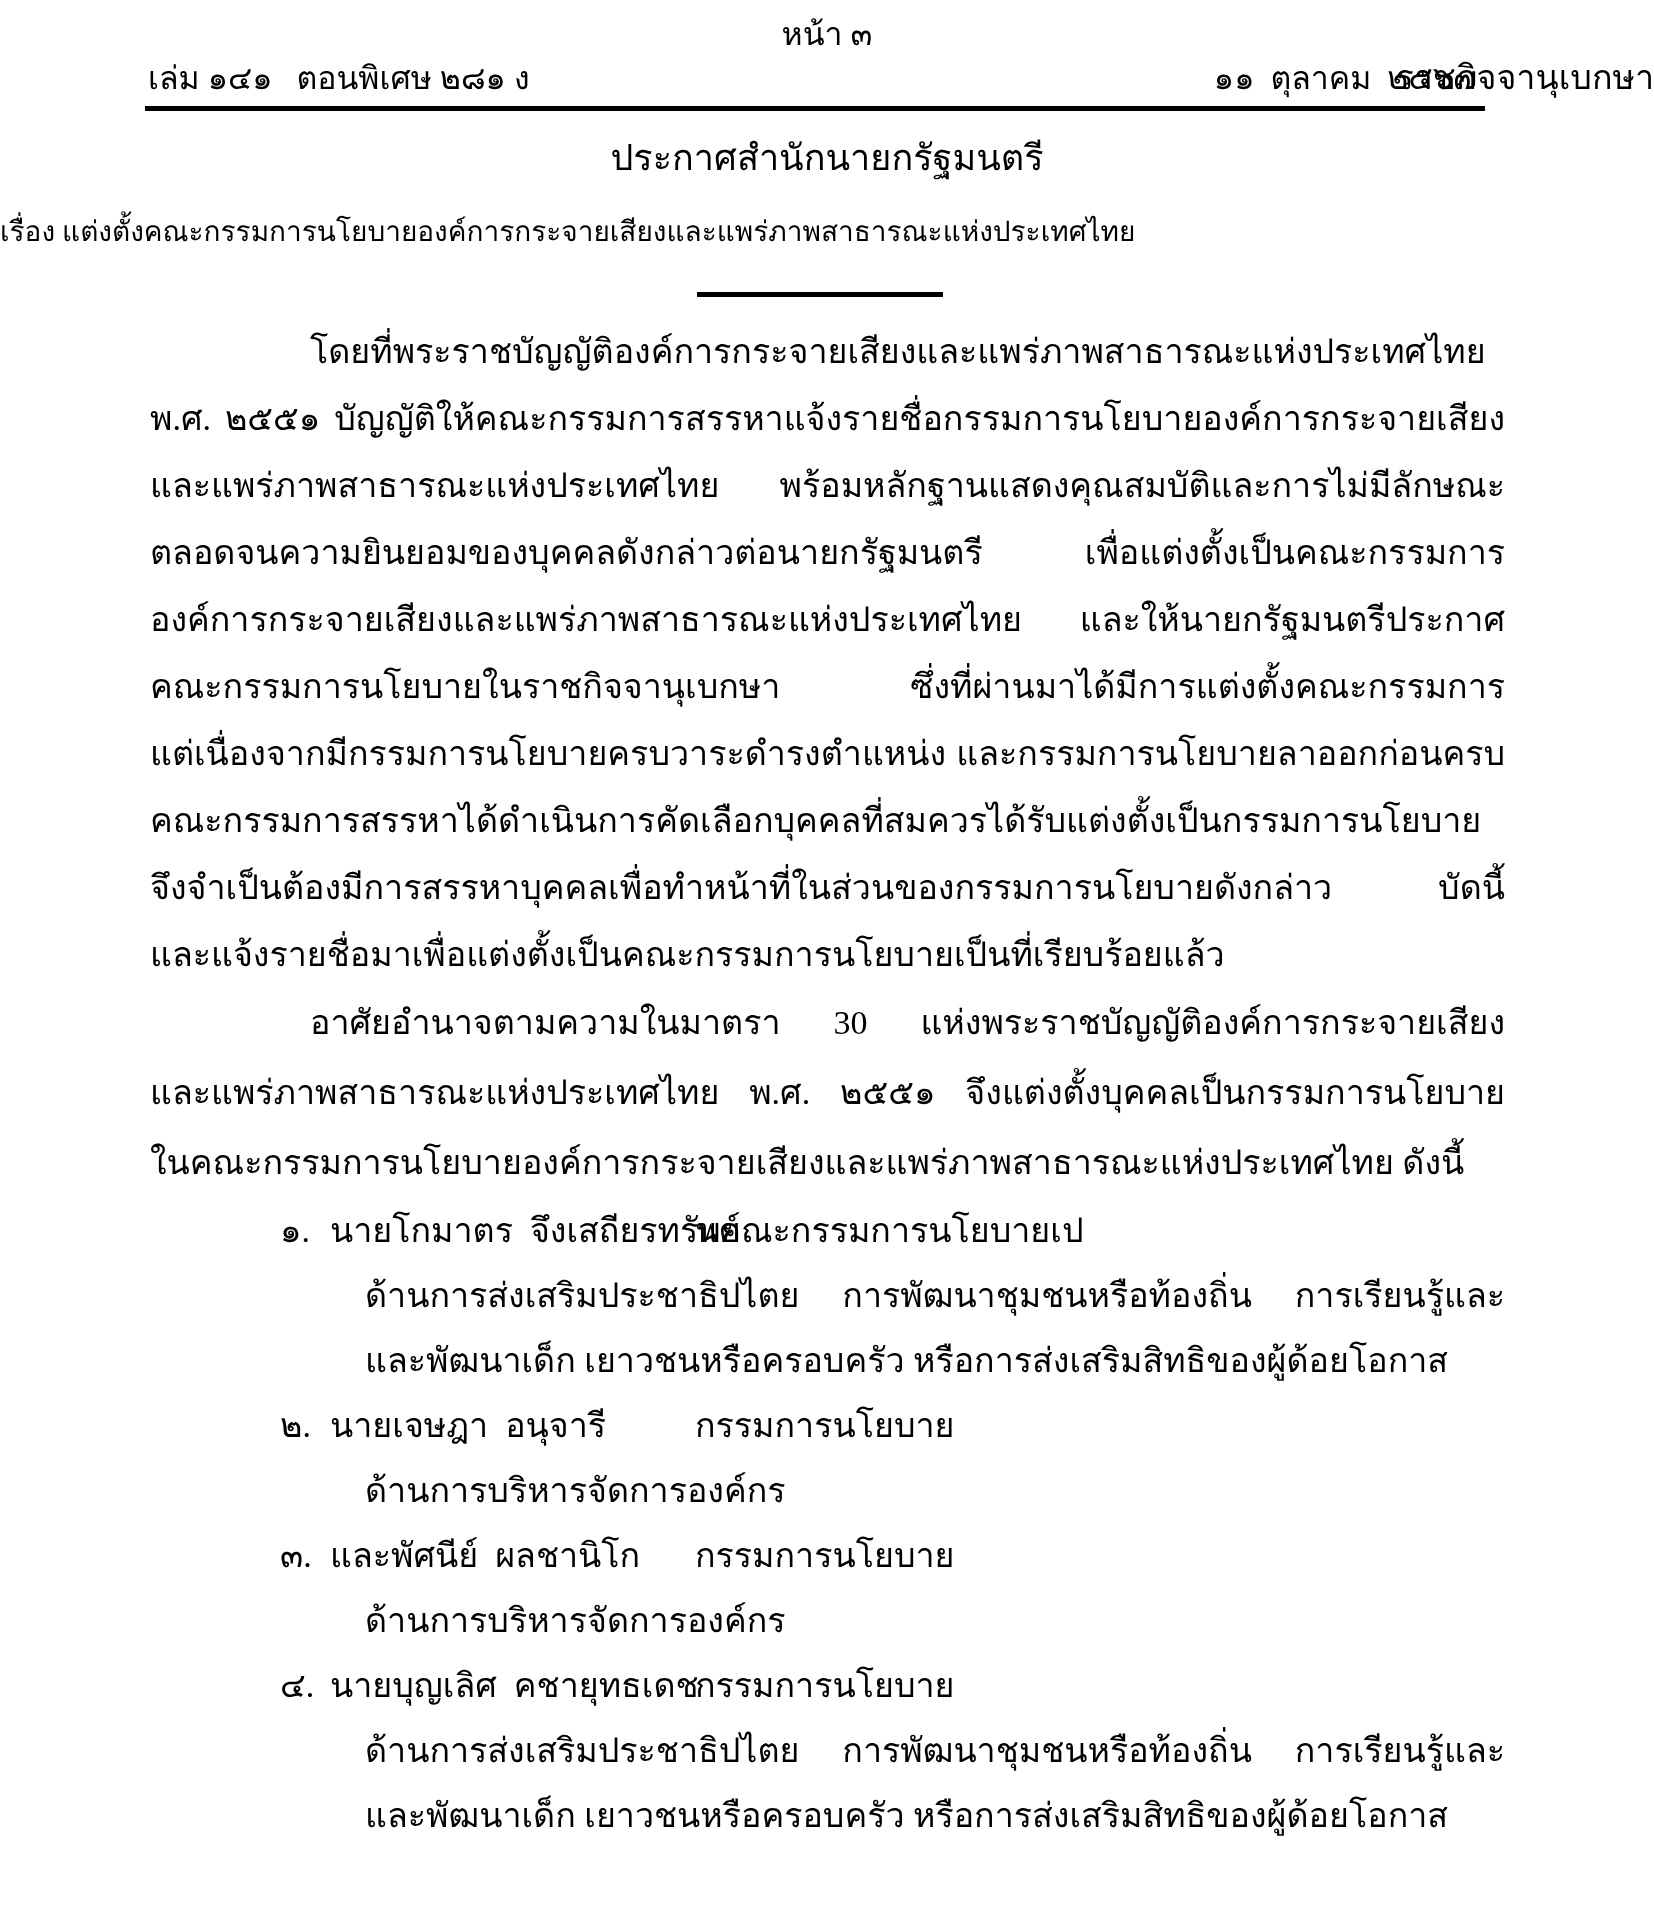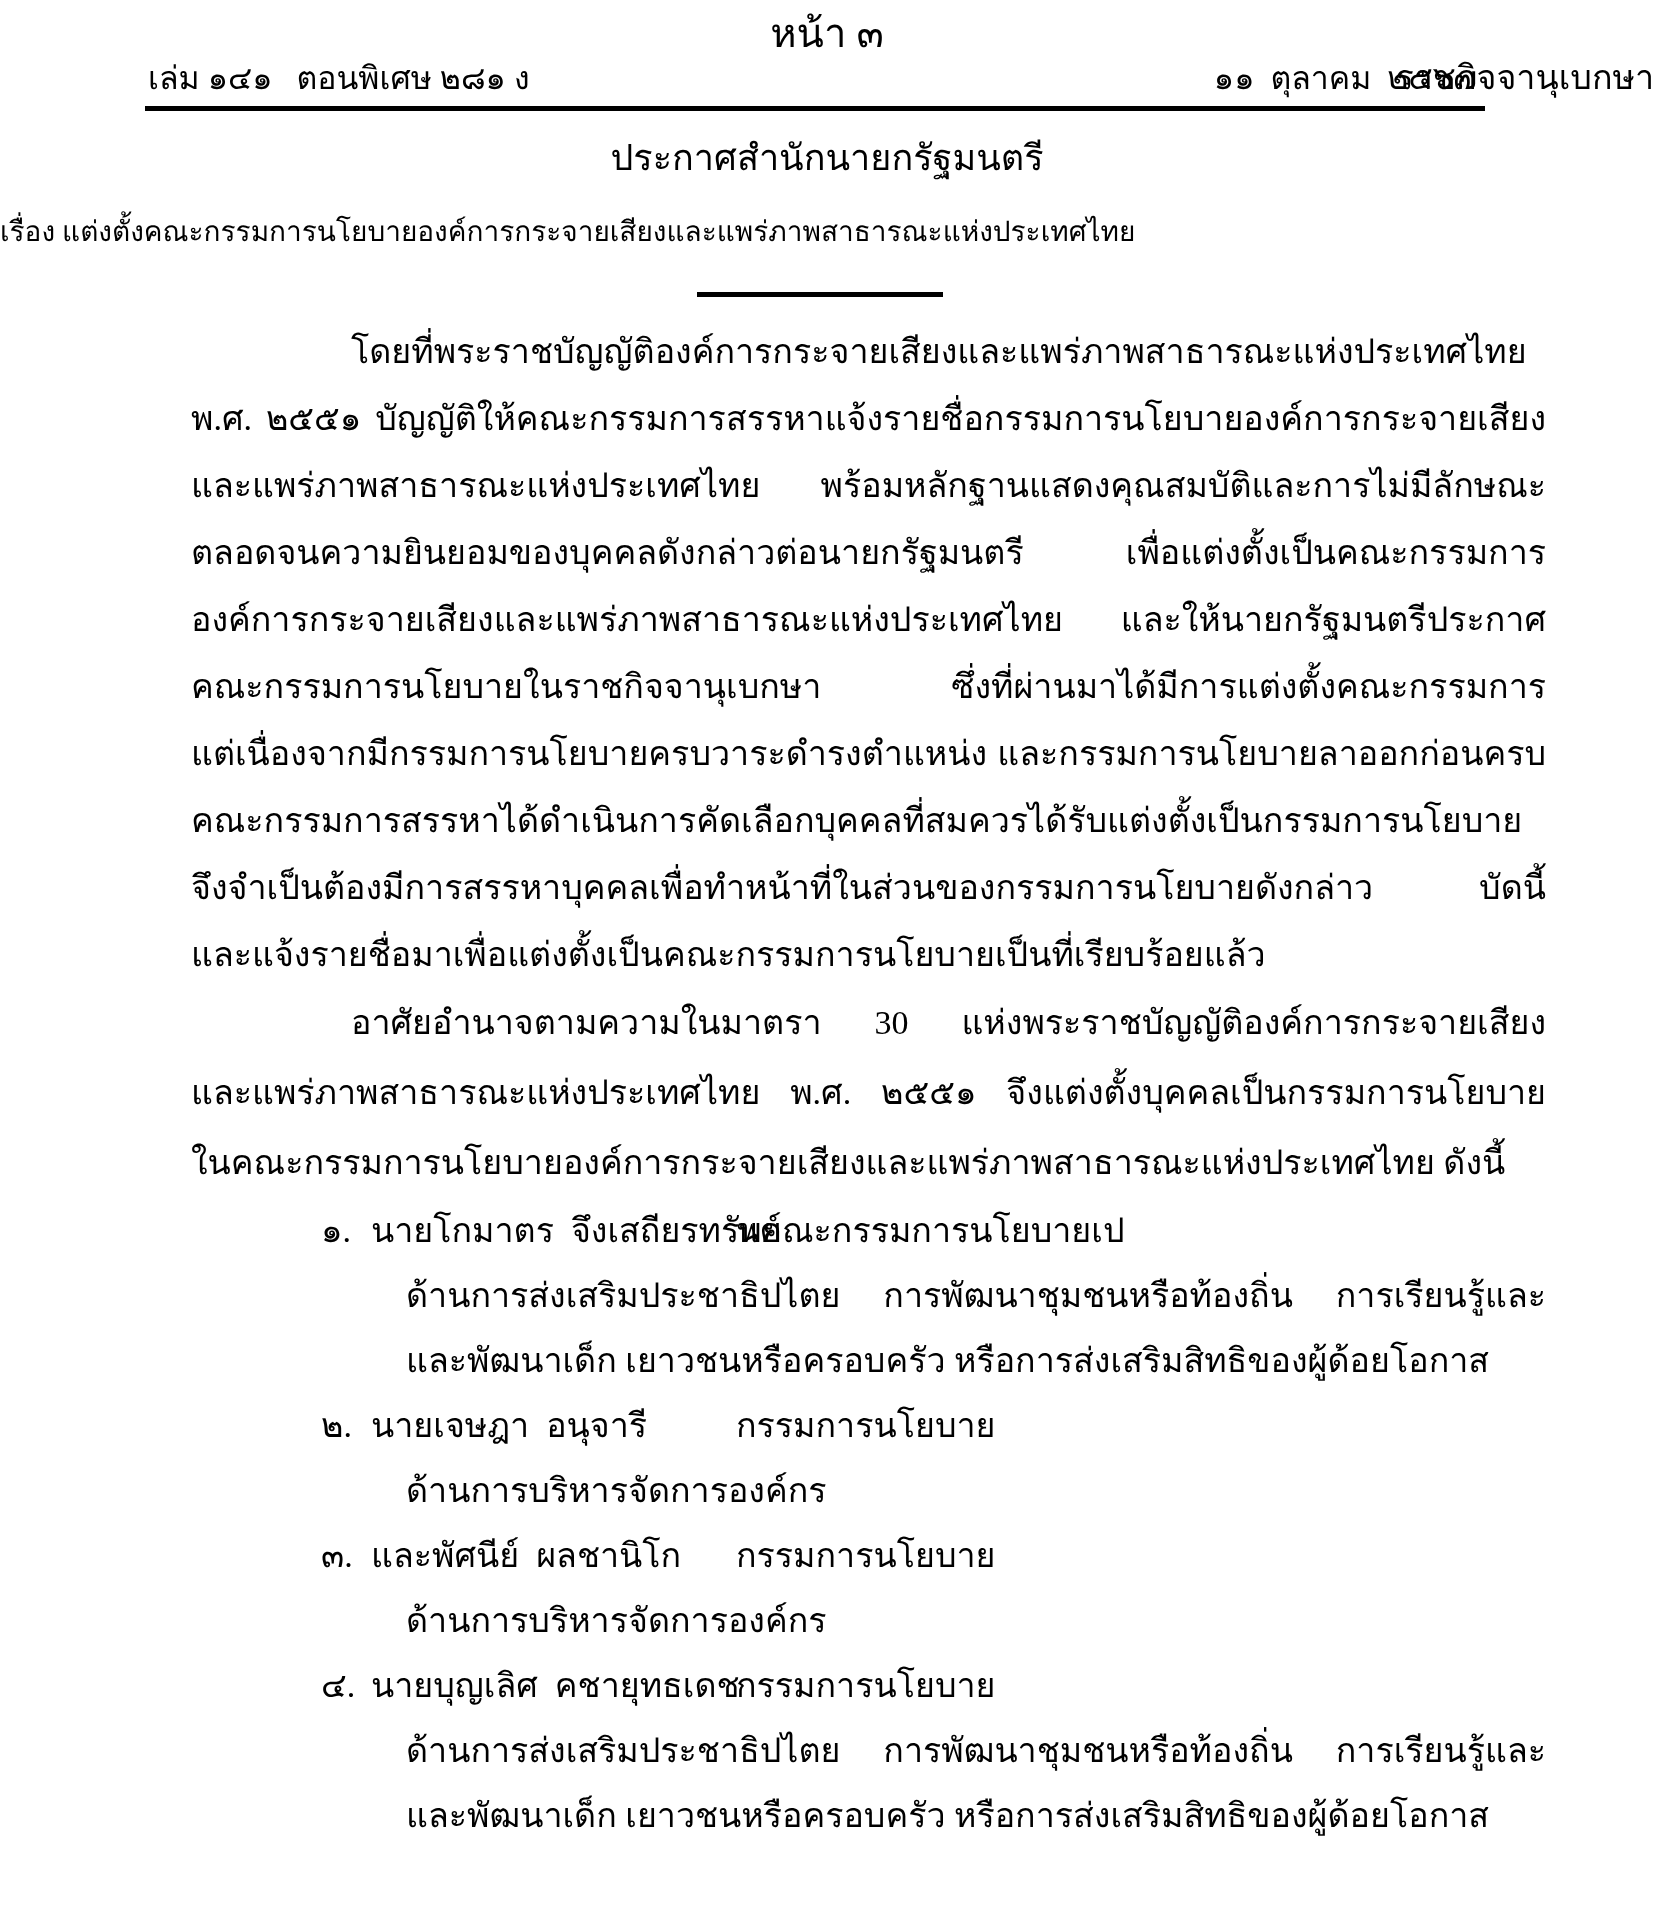--- a/index.html
+++ b/index.html
@@ -6,31 +6,31 @@
   .page{
     position:relative;
     width:1654px;height:1919px;
     margin:0 auto;
     background:#ffffff;
     color:#000000;
     font-family:"Liberation Serif","DejaVu Serif",serif;
     overflow:hidden;
   }
   
-  .page-label{position:absolute;top:12px;left:0;width:100%;text-align:center;font-size:40px;line-height:44px;}
+  .page-label{position:absolute;top:12px;left:0;width:100%;text-align:center;font-size:32px;line-height:44px;}
   .hdr-left{position:absolute;top:56px;left:148px;font-size:32px;line-height:44px;white-space:pre;text-align:center;}
   .hdr-center{position:absolute;top:56px;left:0;width:100%;text-align:right;font-size:34px;line-height:44px;}
   .hdr-right{position:absolute;top:56px;right:177px;font-size:32px;line-height:44px;white-space:pre;}
   .hdr-rule{position:absolute;top:106px;left:145px;width:1340px;height:5px;background:#000;}
   
   .title{position:absolute;top:126px;left:0;width:100%;text-align:center;font-size:36px;line-height:64px;}
   .subject{position:absolute;top:206px;left:0;width:100%;text-align:left;font-size:28px;line-height:52px;}
   .divider{position:absolute;top:292px;left:697px;width:246px;height:5px;background:#000;}
   
-  .body{position:absolute;top:318px;left:150px;width:1355px;font-size:34px;margin-left:41px;}
+  .body{position:absolute;top:318px;left:150px;width:1355px;font-size:34px;}
   .line{height:67px;line-height:67px;overflow:hidden;}
   .p2l{height:70px;line-height:70px;}
   .indent{text-indent:160px;}
   .j{text-align:justify;text-align-last:justify;}
   
   .list-row{position:relative;height:65px;line-height:65px;overflow:hidden;}
   .no{position:absolute;left:130px;}
   .name{position:absolute;left:180px;white-space:pre;}
   .role{position:absolute;left:545px;}
   .detail{height:65px;line-height:65px;padding-left:215px;overflow:hidden;}

